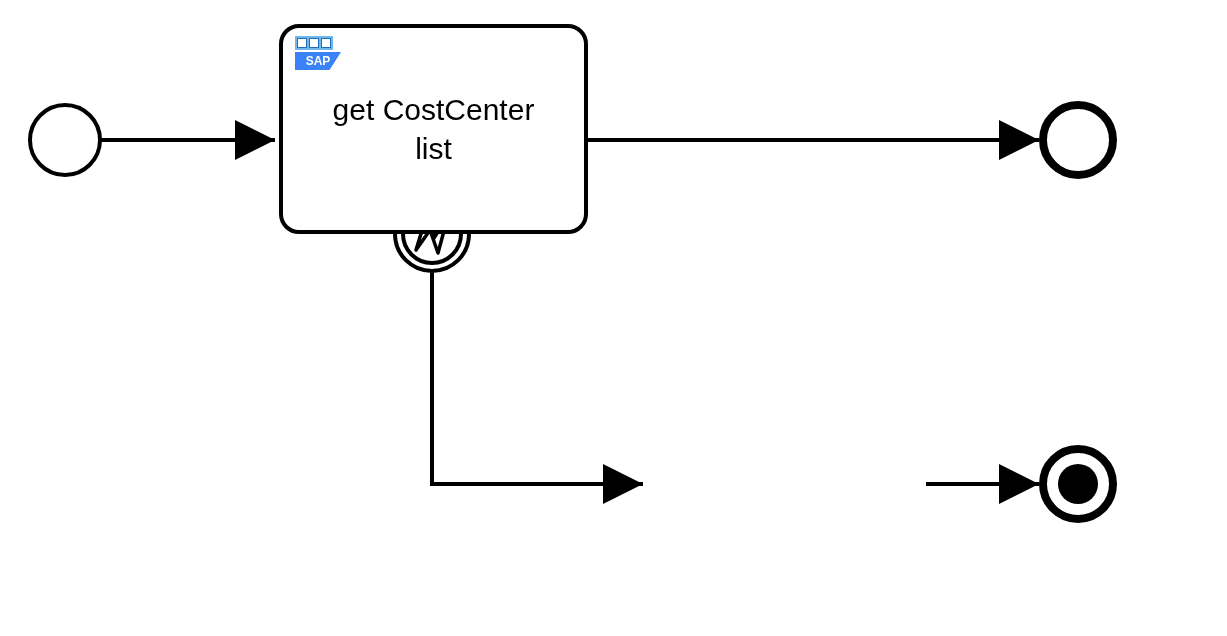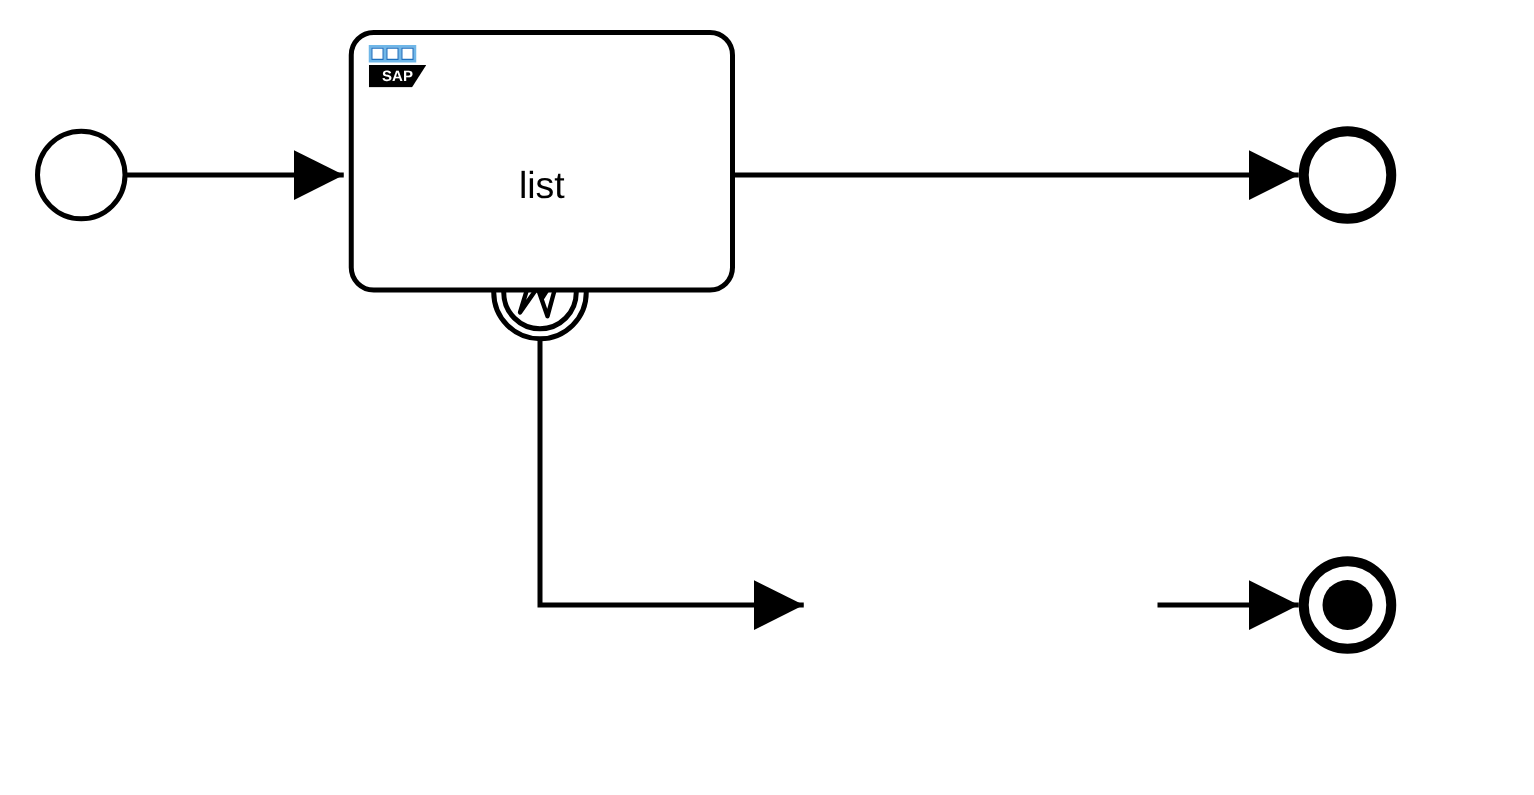--- a/index.html
+++ b/index.html
@@ -53,21 +53,21 @@
       padding: 2px;
       background: #6fb7e8;
     }
     .sap-box {
       width: 10px;
       height: 10px;
       background: #fff;
       border: 1px solid #1e70bf;
     }
     .sap-logo {
-      background: #000000;
+      background: #3b82f6;
       color: #fff;
       font-size: 12px;
       font-weight: bold;
       padding: 2px 4px;
       position: relative;
       width: 46px;
       height: 18px;
       line-height: 14px;
       clip-path: polygon(0 0, 100% 0, 75% 100%, 0 100%);
     }
@@ -106,19 +106,19 @@
   <div class="task-box" style="left:279px; top:24px; width:309px; height:210px;">
     <div class="sap-icon-container">
       <div class="sap-boxes">
         <div class="sap-box"></div>
         <div class="sap-box"></div>
         <div class="sap-box"></div>
       </div>
       <div class="sap-logo">SAP</div>
     </div>
     <div class="task-label">
-      <br>
+      <span>get CostCenter</span><br>
       <span>list</span>
     </div>
   </div>
 
 
 </div>
 
 </body></html>

